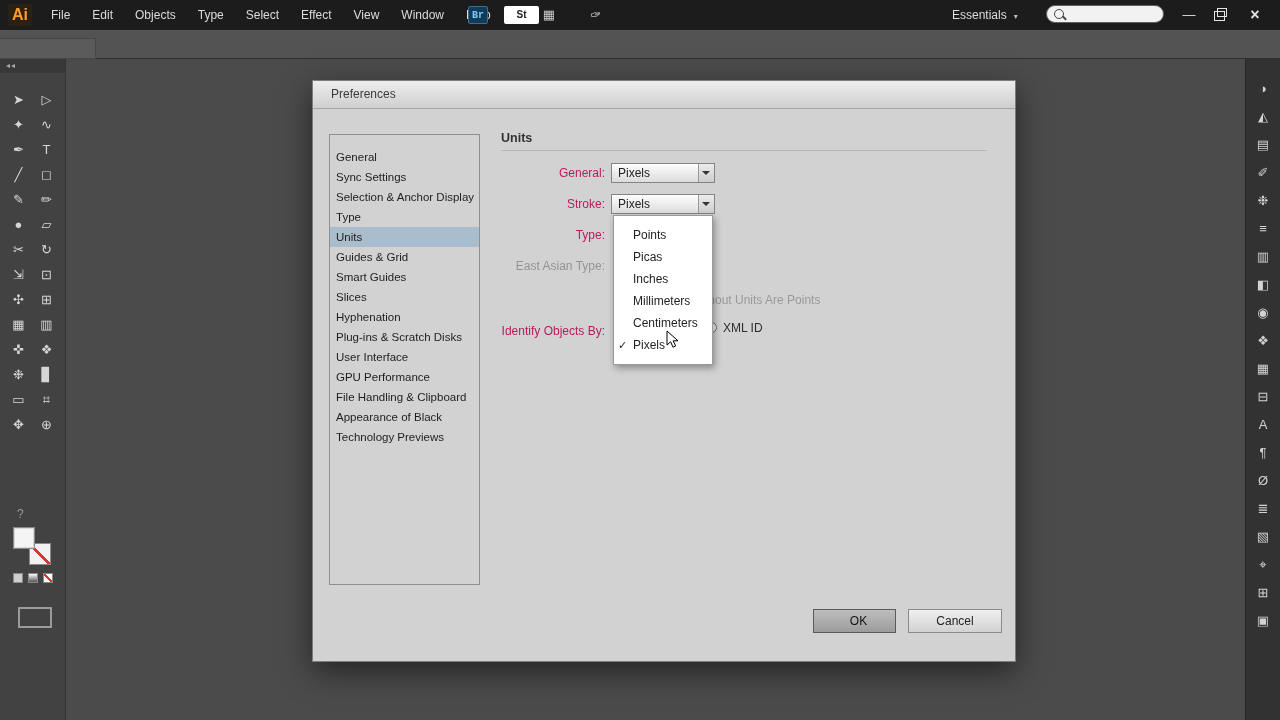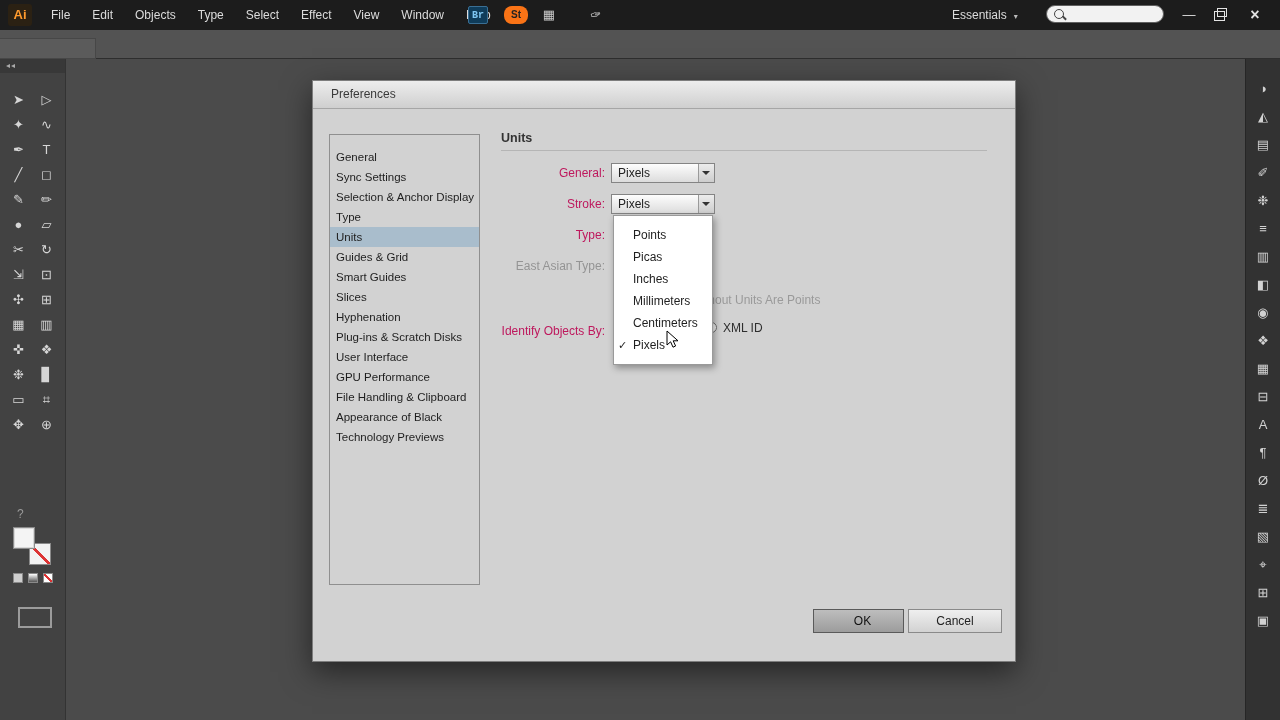--- a/index.html
+++ b/index.html
@@ -3,26 +3,26 @@
 <meta charset="utf-8">
 <style>
   html,body{margin:0;padding:0;}
   body{
     width:1280px;height:720px;position:relative;overflow:hidden;
     background:#4b4b4b;
     font-family:"Liberation Sans", sans-serif;
   }
   
   .menubar{position:absolute;left:0;top:0;width:1280px;height:30px;background:#1c1c1c;color:#dcdcdc;font-size:12px;z-index:3;}
-  .ai-logo{position:absolute;left:8px;top:4px;width:24px;height:22px;background:#2b2113;color:#ff9b2d;font-weight:bold;text-align:center;line-height:22px;border-radius:3px;font-size:13px;}
+  .ai-logo{position:absolute;left:8px;top:4px;width:24px;height:22px;background:#2b2113;color:#ff9b2d;font-weight:bold;text-align:center;line-height:22px;border-radius:3px;font-size:16px;}
   .menus{position:absolute;left:40px;top:0;height:30px;display:flex;}
   .menu-item{padding:0 11px;line-height:30px;white-space:nowrap;}
   .appicon{position:absolute;top:6px;height:18px;line-height:18px;text-align:center;}
   #icon-br{left:468px;width:20px;background:#0f3c5a;color:#7fc6f2;font-size:10px;font-weight:bold;border-radius:2px;border:1px solid #3a6f94;box-sizing:border-box;font-family:Liberation Mono, monospace;}
-  #icon-st{left:504px;width:24px;background:#f97316;color:#222;font-size:10px;font-weight:bold;border-radius:8px;}
+  #icon-st{left:504px;width:35px;background:#ffffff;color:#222;font-size:10px;font-weight:bold;border-radius:2px;}
   #icon-arrange{left:538px;width:22px;color:#c9c9c9;font-size:13px;}
   #icon-share{left:586px;width:20px;color:#c9c9c9;font-size:13px;transform:rotate(-15deg);}
   .workspace{position:absolute;left:952px;top:0;height:30px;line-height:30px;color:#ddd;}
   .workspace .caret{font-size:8px;margin-left:7px;color:#bbb;}
   .searchbox{position:absolute;left:1046px;top:5px;width:118px;height:18px;background:#f2f2f2;border:1px solid #5f5f5f;border-radius:10px;box-sizing:border-box;}
   .mag{position:absolute;left:7px;top:3px;width:8px;height:8px;border:1.5px solid #444;border-radius:50%;}
   .mag::after{content:"";position:absolute;left:7px;top:7px;width:5px;height:1.5px;background:#444;transform:rotate(45deg);}
   .wc{position:absolute;top:0;height:30px;line-height:30px;text-align:center;color:#e3e3e3;}
   #wc-min{left:1174px;width:30px;font-size:13px;}
   #wc-restore{left:1204px;width:30px;}
@@ -67,21 +67,21 @@
   .ddval{position:absolute;left:6px;top:0;line-height:18px;color:#222;}
   .dd-arrow{position:absolute;right:0;top:0;width:16px;height:100%;border-left:1px solid #9a9a9a;background:linear-gradient(#ececec,#cdcdcd);box-sizing:border-box;}
   .dd-arrow::after{content:"";position:absolute;left:3px;top:7px;border-left:4px solid transparent;border-right:4px solid transparent;border-top:4px solid #333;}
   .units-note{position:absolute;left:326px;top:212px;color:#9a9a9a;white-space:nowrap;}
   .radio{position:absolute;left:393px;top:241px;width:11px;height:11px;border:1px solid #6f6f6f;border-radius:50%;background:#f1f1f1;box-sizing:border-box;}
   .radio-label{position:absolute;left:410px;top:240px;color:#2e2e2e;}
   .unit-menu{position:absolute;left:300px;top:134px;width:100px;background:#fff;border:1px solid #9a9a9a;box-shadow:2px 3px 7px rgba(0,0,0,.35);z-index:6;padding:8px 0;box-sizing:border-box;}
   .dropdown-option{height:22px;line-height:22px;padding-left:19px;font-size:12px;color:#1f1f1f;position:relative;white-space:nowrap;}
   .dropdown-option.checked::before{content:"✓";position:absolute;left:4px;top:0;font-size:11px;color:#222;}
   .btn{position:absolute;top:528px;height:24px;line-height:22px;text-align:center;font-size:12px;box-sizing:border-box;}
-  #ok-btn{left:500px;width:91px;background:linear-gradient(#bdbdbd,#9c9c9c);border:1px solid #5a5a5a;color:#111;padding-left:8px;}
+  #ok-btn{left:500px;width:83px;background:linear-gradient(#bdbdbd,#9c9c9c);border:1px solid #5a5a5a;color:#111;padding-left:8px;}
   #cancel-btn{left:595px;width:94px;background:linear-gradient(#efefef,#d2d2d2);border:1px solid #8a8a8a;color:#222;}
   
   .cursor{position:absolute;left:666px;top:330px;z-index:9;}
 </style>
 </head>
 <body>
 
 <div class="menubar">
   <div class="ai-logo">Ai</div>
   <div class="menus">

